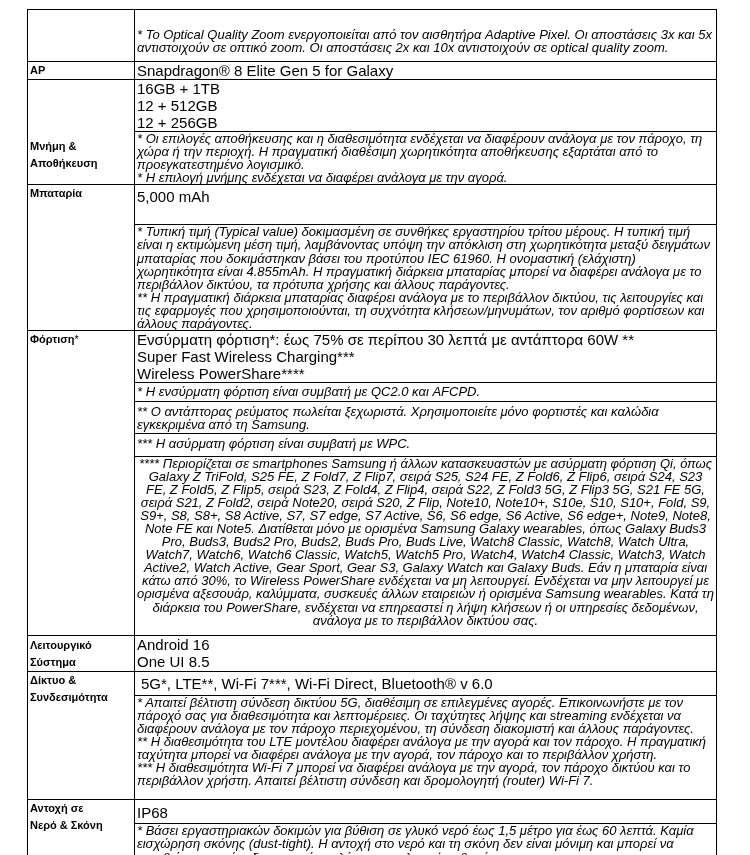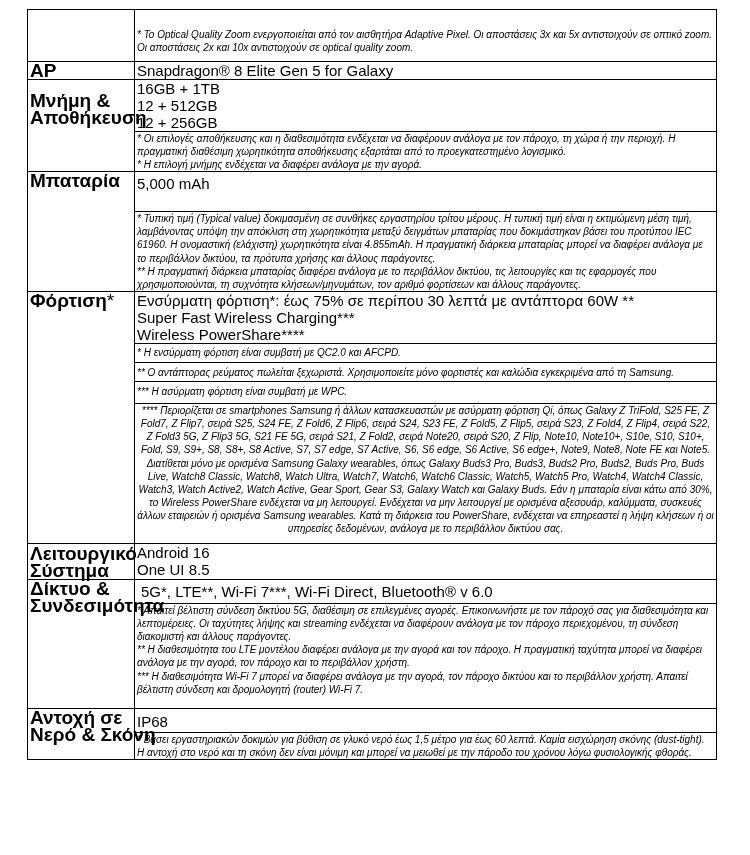--- a/index.html
+++ b/index.html
@@ -6,26 +6,26 @@
     body { width: 750px; height: 855px; overflow: hidden; position: relative; font-family: "Liberation Sans", sans-serif; color: #000; }
     table.spec {
       position: absolute; left: 27px; top: 9px;
       width: 689px;
       border-collapse: collapse;
       table-layout: fixed;
     }
     table.spec td { border: 1px solid #000; vertical-align: top; padding: 0 2px; }
     td.label {
       width: 103px;
-      font-weight: bold; font-size: 19px; line-height: 17px;
+      font-weight: bold; font-size: 11px; line-height: 17px;
       vertical-align: middle; padding: 0 2px; margin-top: 8px;
     }
     td.label .ast { font-weight: normal; }
     td.value { font-size: 15px; line-height: 17px; padding: 1px 2px 1px 2px; }
-    td.note { font-size: 10px; line-height: 13.1px; font-style: italic; padding: 1px 2px 1px 2px; }
+    td.note { font-size: 13px; line-height: 13.1px; font-style: italic; padding: 1px 2px 1px 2px; }
     .line { display: block; white-space: nowrap; }
     .gap-top { padding-top: 18px !important; }
     .pad-bottom-mid { padding-bottom: 8px !important; text-align: center; }
     .pad-bottom-net { padding-bottom: 12px !important; }
     .lead-space { padding-left: 4px; }
   </style>
 </head>
 <body>
 
 <table class="spec">
@@ -39,21 +39,21 @@
     <td class="label"></td>
     <td class="note gap-top" style="height:33px">* Το Optical Quality Zoom ενεργοποιείται από τον αισθητήρα Adaptive Pixel. Οι αποστάσεις 3x και 5x αντιστοιχούν σε οπτικό zoom. Οι αποστάσεις 2x και 10x αντιστοιχούν σε optical quality zoom.</td>
   </tr>
 
   <tr>
     <td class="label">AP</td>
     <td class="value">Snapdragon® 8 Elite Gen 5 for Galaxy</td>
   </tr>
 
   <tr>
-    <td class="label" rowspan="2" style="vertical-align:bottom;padding-bottom:45px;">
+    <td class="label" rowspan="2" style="vertical-align:bottom;padding-bottom:12px;">
       <span class="line">Μνήμη &amp;</span>
       <span class="line">Αποθήκευση</span>
     </td>
     <td class="value">
       <span class="line">16GB + 1TB</span>
       <span class="line">12 + 512GB</span>
       <span class="line">12 + 256GB</span>
     </td>
   </tr>
   <tr>

